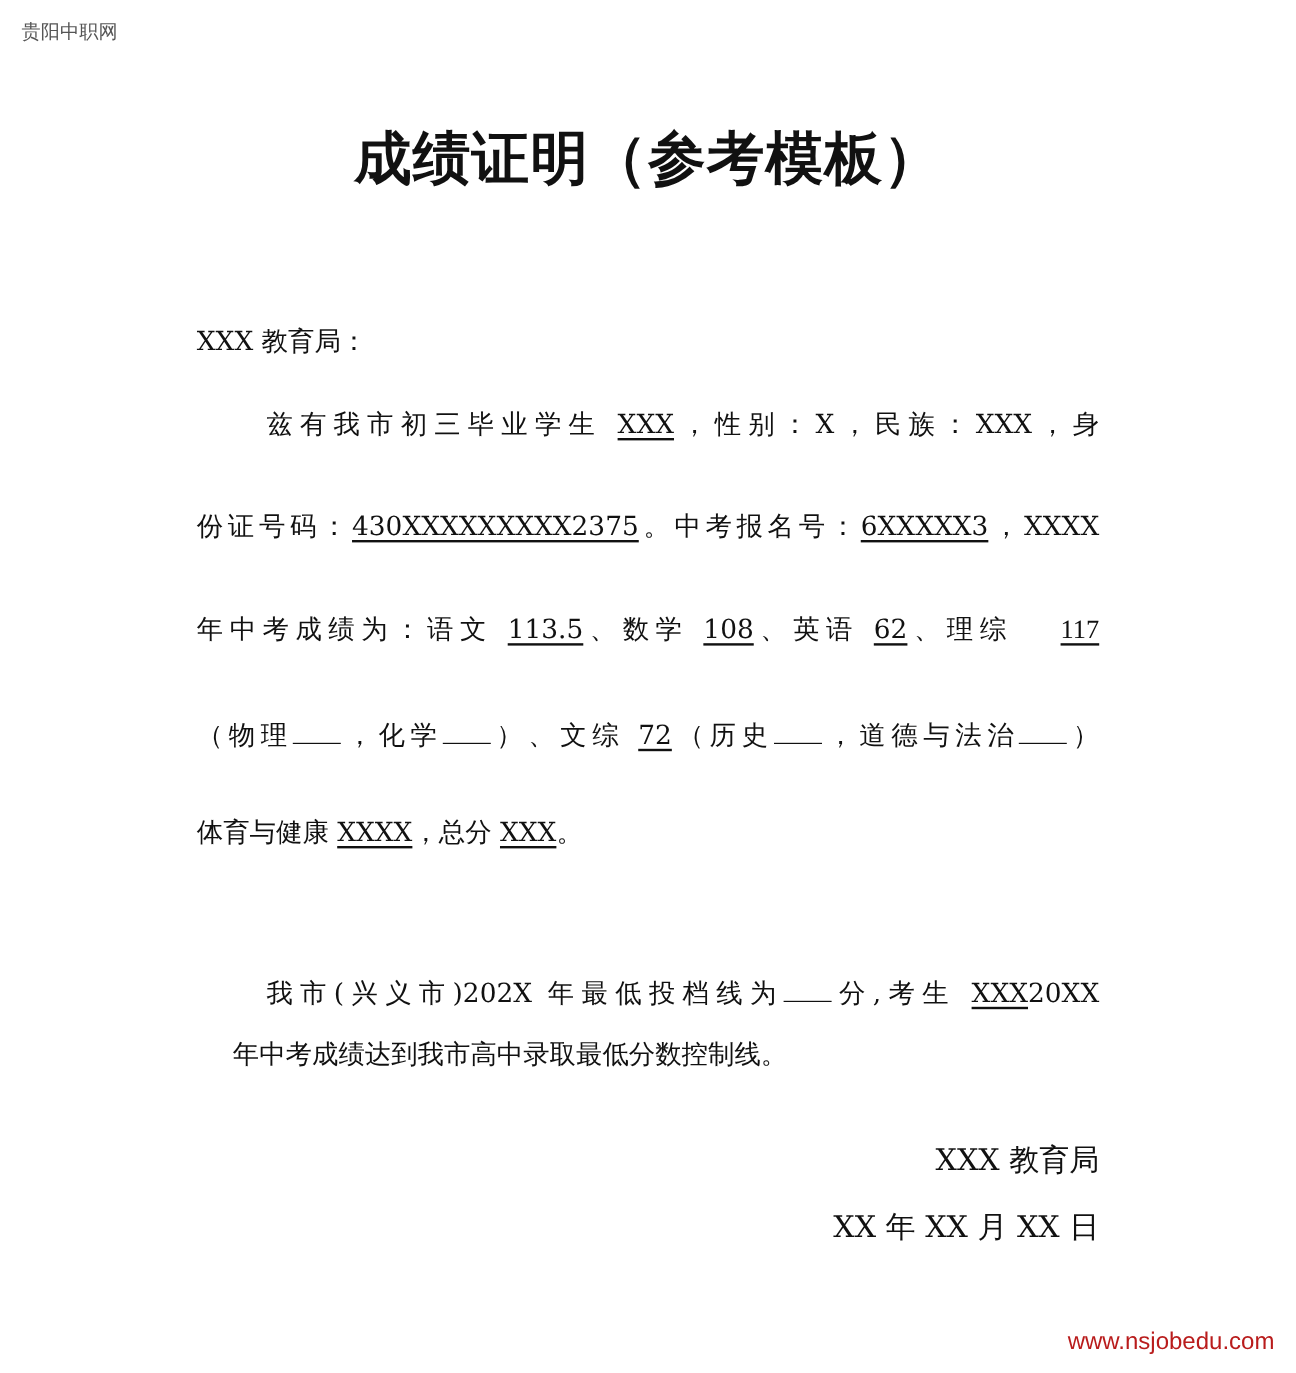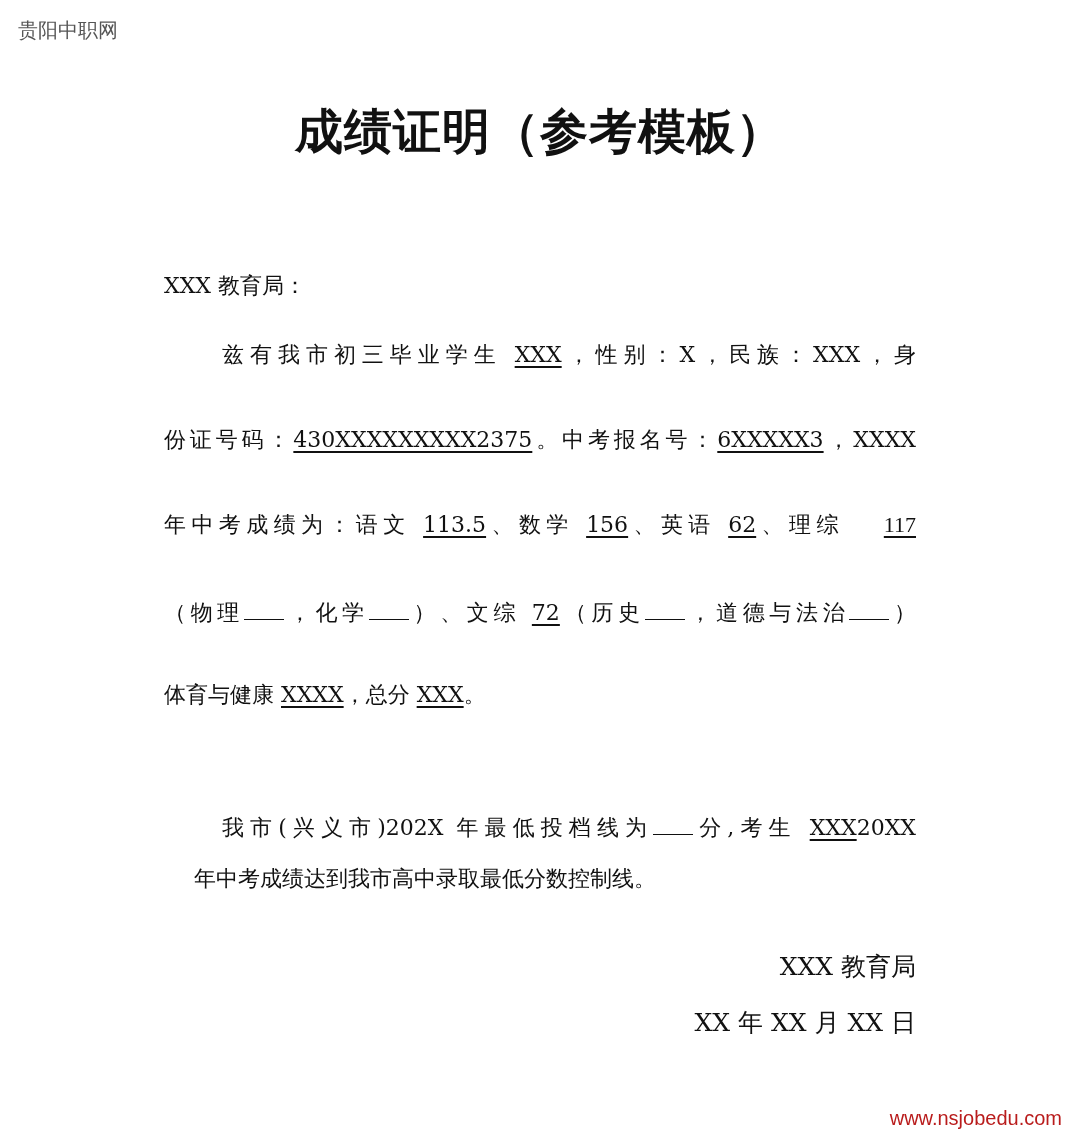--- a/index.html
+++ b/index.html
@@ -13,21 +13,21 @@
       position: relative;
       overflow: hidden;
       color: #111111;
       font-family: "DejaVu Serif", "Liberation Serif", serif;
     }
     .watermark-top {
       position: absolute;
       left: 18px;
       top: 17px;
       font-family: "DejaVu Sans", "Liberation Sans", sans-serif;
-      font-size: 20px;
+      font-size: 16px;
       color: #555555;
     }
     .watermark-bottom {
       position: absolute;
       right: 18px;
       bottom: 14px;
       font-family: "Liberation Sans", "DejaVu Sans", sans-serif;
       font-size: 20px;
       color: #b91c1c;
     }
@@ -83,21 +83,21 @@
 
 <div class="line" style="top:312px; left:222px; width:694px;">
   <span>兹有我市初三毕业学生 </span><span class="u">XXX</span><span>，性别：</span><span>X</span><span>，民族：</span><span>XXX</span><span>，身</span>
 </div>
 
 <div class="line" style="top:397px;">
   <span>份证号码：</span><span class="u">430XXXXXXXXX2375</span><span>。中考报名号：</span><span class="u">6XXXXX3</span><span>，XXXX</span>
 </div>
 
 <div class="line" style="top:482px;">
-  <span>年中考成绩为：语文 </span><span class="u">113.5</span><span>、数学 </span><span class="u">156</span><span>、英语 </span><span class="u">62</span><span>、理综</span><span class="u" style="padding-left:40px;font-family:Liberation Serif, serif;">117</span>
+  <span>年中考成绩为：语文 </span><span class="u">113.5</span><span>、数学 </span><span class="u">108</span><span>、英语 </span><span class="u">62</span><span>、理综</span><span class="u" style="padding-left:40px;font-family:Liberation Serif, serif;">117</span>
 </div>
 
 <div class="line" style="top:567px;">
   <span>（物理</span><span class="blank" style="width:40px;"></span><span>，化学</span><span class="blank" style="width:40px;"></span><span>）、文综 </span><span class="u">72</span><span>（历史</span><span class="blank" style="width:40px;"></span><span>，道德与法治</span><span class="blank" style="width:40px;"></span><span>）</span>
 </div>
 
 <div class="line left" style="top:652px;text-align:center;">
   <span>体育与健康 </span><span class="u">XXXX</span><span>，总分 </span><span class="u">XXX</span><span>。</span>
 </div>
 

